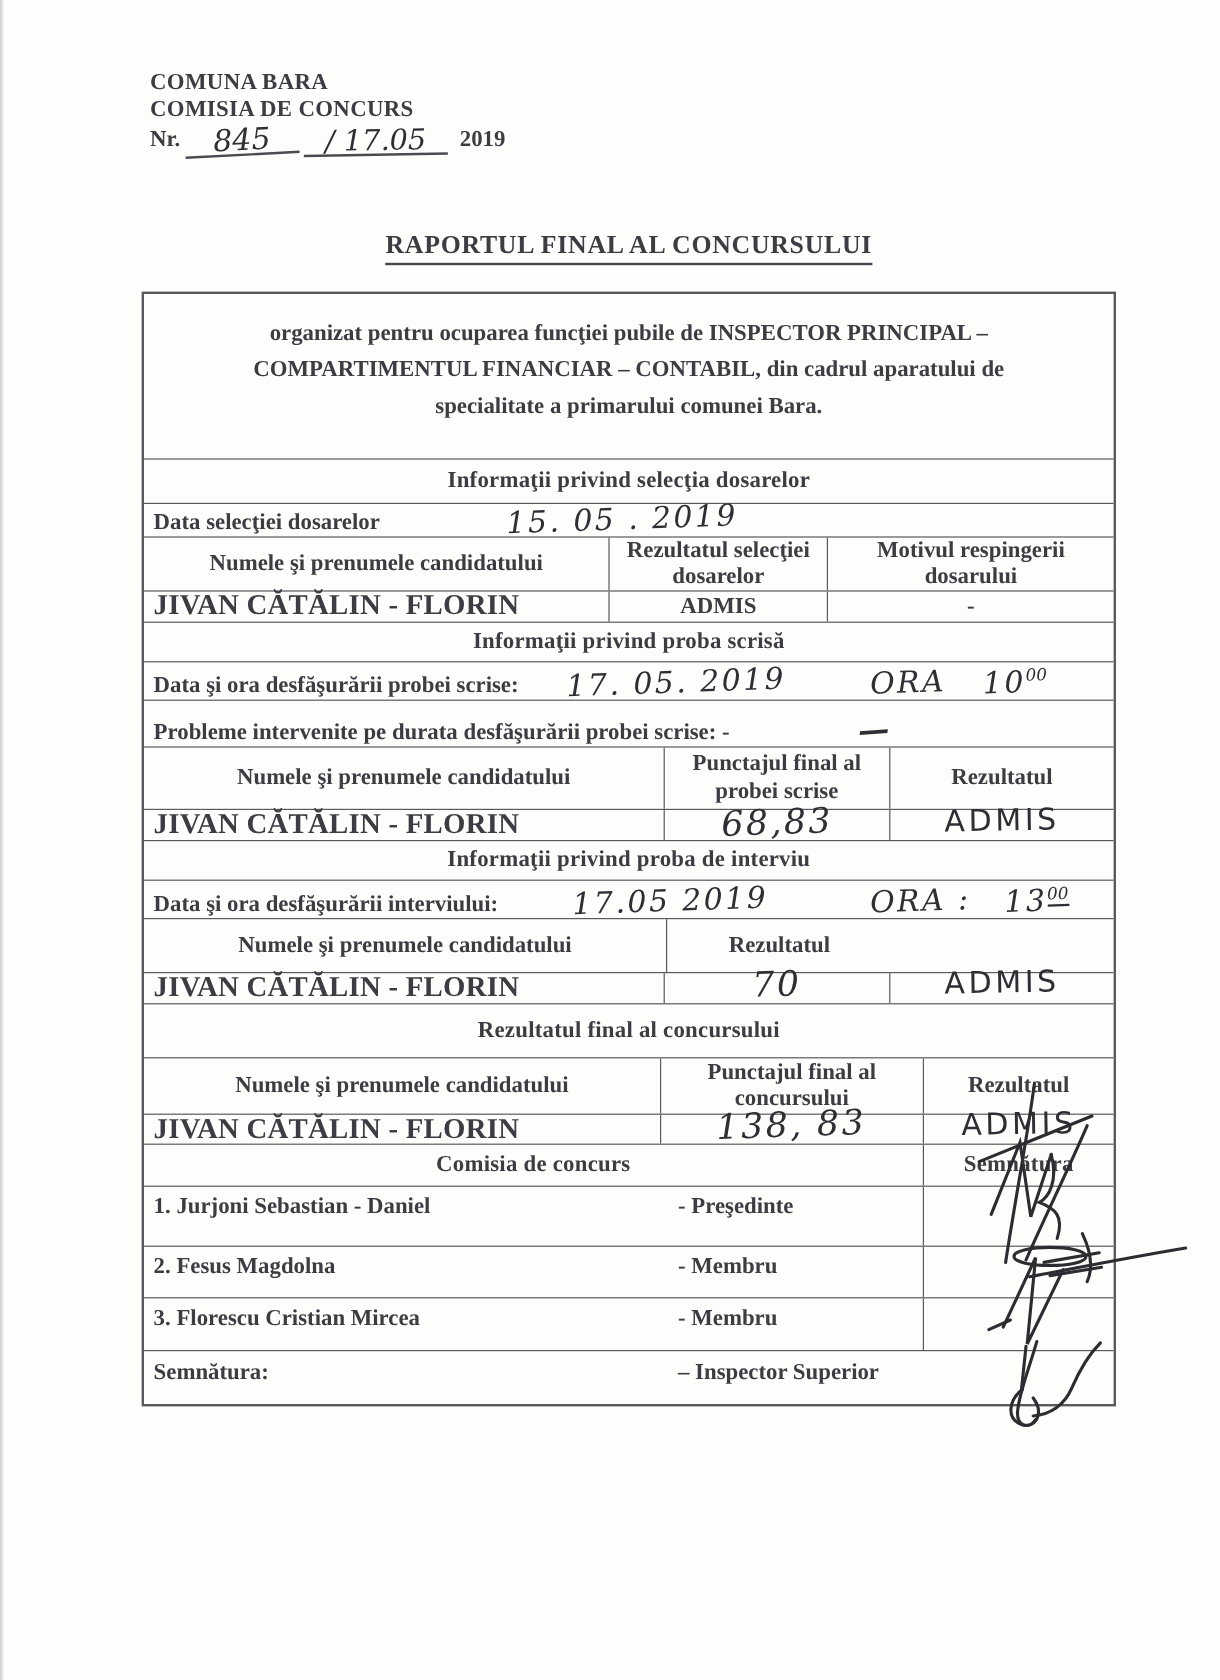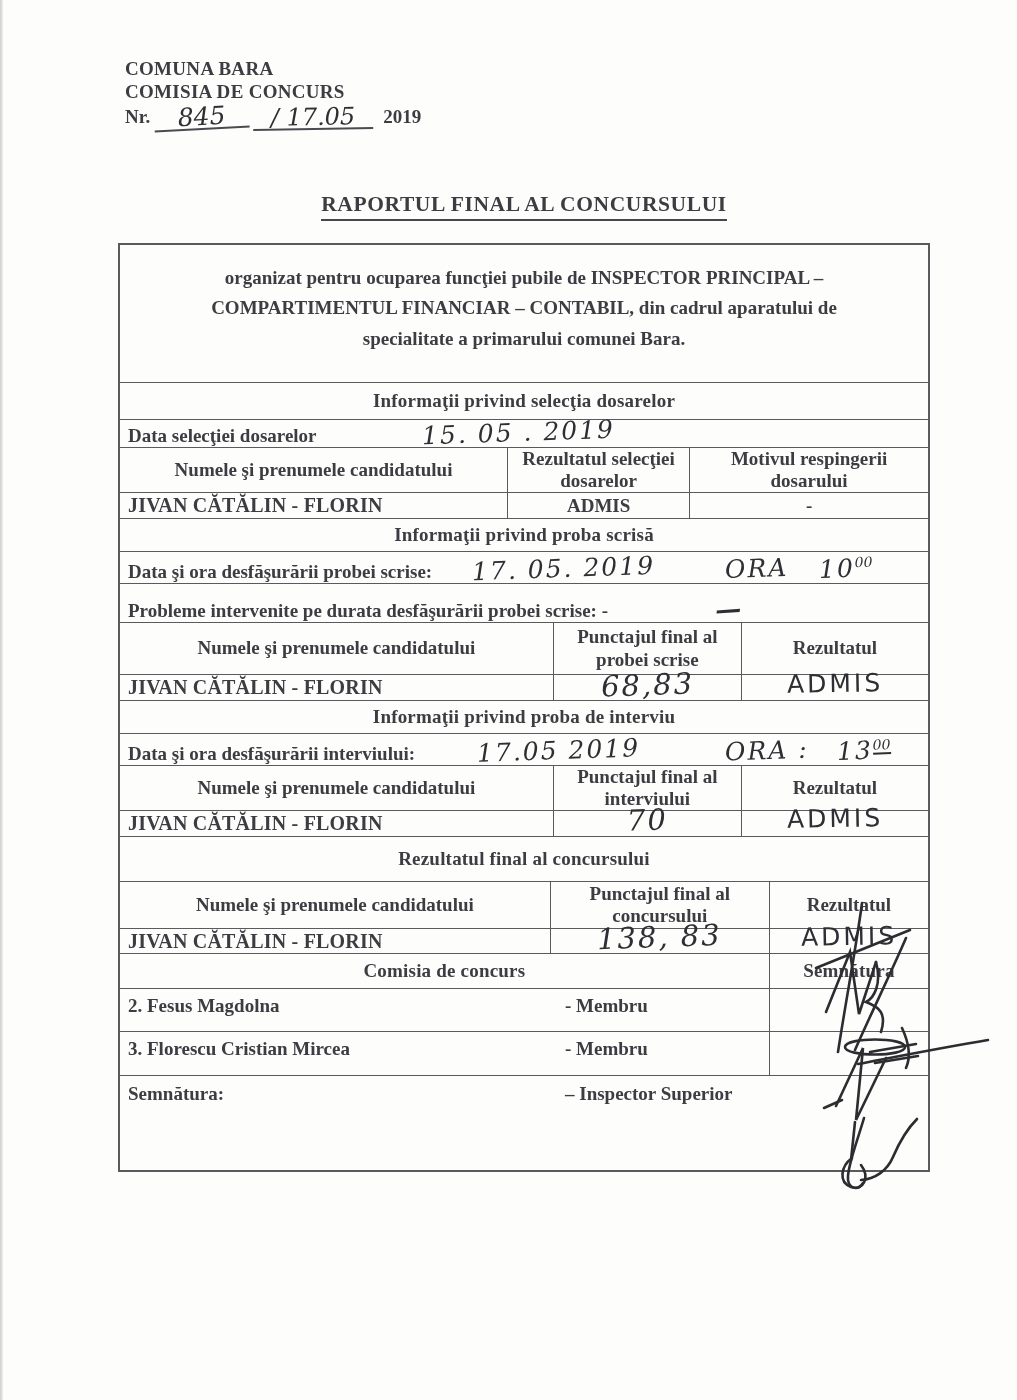--- a/index.html
+++ b/index.html
@@ -31,21 +31,21 @@
   .tbl { position:absolute; left:118px; top:243px; width:812px; height:929px;
     border:2px solid #5a5a5e; }
   .row { position:relative; display:flex; border-top:1.5px solid #5a5a5e; width:100%; }
   .row.first { border-top:none; }
   .cell { position:relative; height:100%; }
   .cell + .cell { border-left:1.5px solid #5a5a5e; }
   .sec-title { display:flex; align-items:center; justify-content:center;
     font-weight:bold; font-size:19px; letter-spacing:.2px; }
   .hdr-cell { display:flex; align-items:center; justify-content:center; text-align:center;
     font-weight:bold; font-size:19px; line-height:1.18; padding:2px 8px; }
-  .name-cell { display:flex; align-items:center; font-weight:bold; font-size:20px;
+  .name-cell { display:flex; align-items:center; font-weight:bold; font-size:24px;
     padding-left:8px; letter-spacing:.2px; }
   .center-cell { display:flex; align-items:center; justify-content:center;
     font-weight:bold; font-size:19px; }
   .label-row { display:flex; align-items:flex-end; font-weight:bold; font-size:19px; padding-left:8px; }
   .intro { display:flex; align-items:center; justify-content:center; text-align:center;
     font-weight:bold; font-size:19px; line-height:1.6; padding:14px 70px 24px 70px; }
   .hw-date { font-size:25px; transform:rotate(-2deg); letter-spacing:2px; }
   .hw-score { font-size:29px; transform:rotate(-2deg); letter-spacing:2px; }
   .hw-admis { font-size:25px; letter-spacing:3px; transform:rotate(-1deg); font-style:normal;
     font-family:"DejaVu Sans", sans-serif; color:#2e2e34; }
@@ -142,21 +142,20 @@
     <div class="row" style="height:32px;">
       <div class="cell label-row" style="width:100%;">
         <span>Data şi ora desfăşurării interviului:</span>
         <span class="hw hw-date" style="margin-left:62px; margin-top:-8px;">17.05 2019</span>
         <span class="hw hw-date" style="margin-left:85px; margin-top:-8px;">ORA :</span>
         <span class="hw hw-date" style="margin-left:28px; margin-top:-10px;"><span>13</span><sup class="hws u">00</sup></span>
       </div>
     </div>
     <div class="row" style="height:45px;">
       <div class="cell hdr-cell" style="width:435px;">Numele şi prenumele candidatului</div>
-      <div class="cell hdr-cell" style="width:189px;">Punctajul final al interviului</div>
       <div class="cell hdr-cell" style="width:188px;">Rezultatul</div>
     </div>
     <div class="row" style="height:26px;">
       <div class="cell name-cell" style="width:435px;">JIVAN CĂTĂLIN - FLORIN</div>
       <div class="cell center-cell" style="width:189px;">
         <span class="hw hw-score" style="margin-top:-8px;">70</span>
       </div>
       <div class="cell center-cell" style="width:188px;">
         <span class="hw hw-admis" style="margin-top:-10px;">ADMIS</span>
       </div>
@@ -176,20 +175,27 @@
         <span class="hw hw-score" style="margin-top:-8px;">138, 83</span>
       </div>
       <div class="cell center-cell" style="width:160px;">
         <span class="hw hw-admis" style="margin-top:-10px;">ADMIS</span>
       </div>
     </div>
 
     <div class="row" style="height:35px;">
       <div class="cell sec-title" style="width:652px;">Comisia de concurs</div>
       <div class="cell sec-title" style="width:160px;">Semnătura</div>
+    </div>
+    <div class="row" style="height:50px;">
+      <div class="cell member-row" style="width:652px;">
+        <span class="member-name">1.  Jurjoni Sebastian - Daniel</span>
+        <span class="role" style="top:6px;">- Preşedinte</span>
+      </div>
+      <div class="cell" style="width:160px;"></div>
     </div>
     <div class="row" style="height:43px;">
       <div class="cell member-row" style="width:652px;">
         <span class="member-name">2. Fesus Magdolna</span>
         <span class="role" style="top:6px;">- Membru</span>
       </div>
       <div class="cell" style="width:160px;"></div>
     </div>
     <div class="row" style="height:44px;">
       <div class="cell member-row" style="width:652px;">

